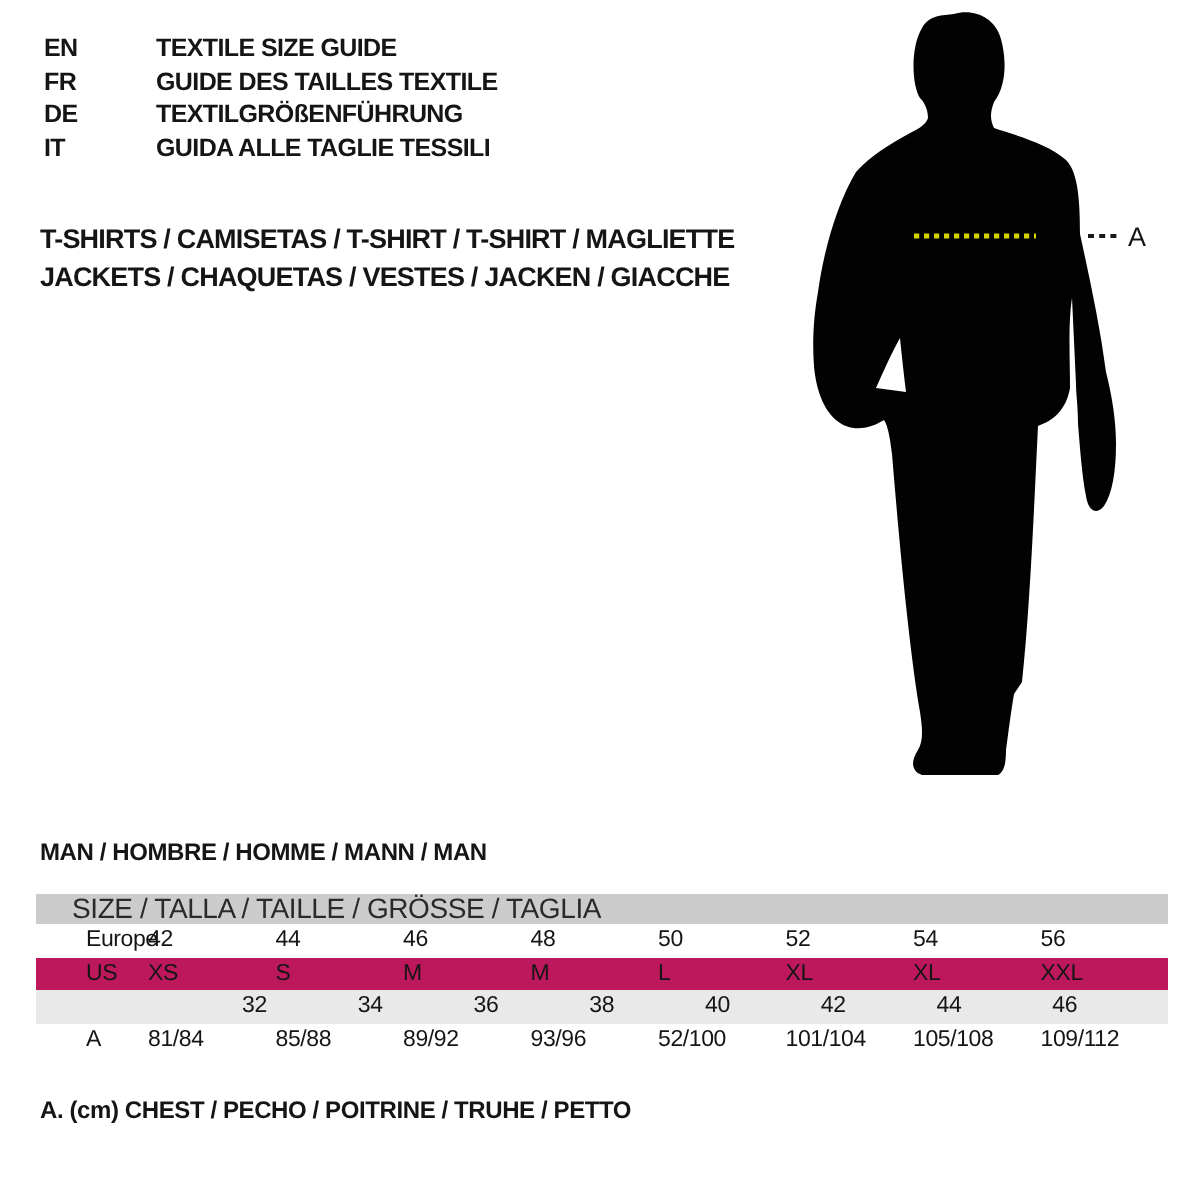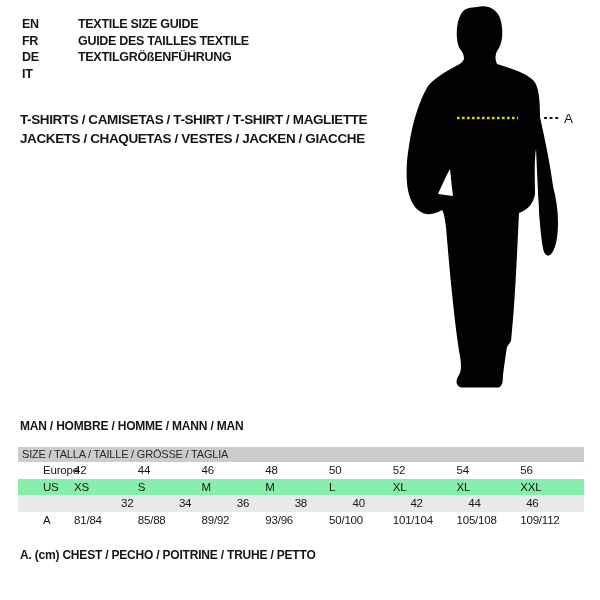--- a/index.html
+++ b/index.html
@@ -33,22 +33,22 @@
 
   
   .section-title {
     position:absolute; left:20px; top:419px;
     font-size:12px; font-weight:700; letter-spacing:-0.2px;
   }
 
   
   .size-table { position:absolute; left:18px; top:447px; width:566px; }
   .t-header {
-    height:15px; line-height:15px; padding-left:4px;
-    font-size:11px; letter-spacing:-0.2px; color:#2a2a2a;
+    height:15px; line-height:15px; padding-left:18px;
+    font-size:14px; letter-spacing:-0.2px; color:#2a2a2a;
   }
   .t-row {
     display:grid;
     grid-template-columns:56px repeat(8, 1fr);
     height:16.5px; align-items:center;
     font-size:11.5px; letter-spacing:-0.2px;
   }
   .t-label { padding-left:4px; text-align:left;margin-left:21px; }
   .t-cell { text-align:left; }
 
@@ -69,20 +69,21 @@
   <div class="lang-row">
     <span class="lang-code">FR</span>
     <span class="lang-label">GUIDE DES TAILLES TEXTILE</span>
   </div>
   <div class="lang-row">
     <span class="lang-code">DE</span>
     <span class="lang-label">TEXTILGRÖßENFÜHRUNG</span>
   </div>
   <div class="lang-row">
     <span class="lang-code">IT</span>
+    <span class="lang-label">GUIDA ALLE TAGLIE TESSILI</span>
   </div>
 </div>
 
 <div class="products">
   <div class="product-line">T-SHIRTS / CAMISETAS / T-SHIRT / T-SHIRT / MAGLIETTE</div>
   <div class="product-line">JACKETS / CHAQUETAS / VESTES / JACKEN / GIACCHE</div>
 </div>
 
 <svg class="figure-svg" viewBox="0 0 180 400" aria-hidden="true">
   <path d="M 77,7
@@ -134,21 +135,21 @@
     <div class="t-cell">42</div>
     <div class="t-cell">44</div>
     <div class="t-cell">46</div>
     <div class="t-cell">48</div>
     <div class="t-cell">50</div>
     <div class="t-cell">52</div>
     <div class="t-cell">54</div>
     <div class="t-cell">56</div>
   </div>
 
-  <div class="t-row" style="background:#86efac;">
+  <div class="t-row" style="background:#be185d;">
     <div class="t-label">US</div>
     <div class="t-cell">XS</div>
     <div class="t-cell">S</div>
     <div class="t-cell">M</div>
     <div class="t-cell">M</div>
     <div class="t-cell">L</div>
     <div class="t-cell">XL</div>
     <div class="t-cell">XL</div>
     <div class="t-cell">XXL</div>
   </div>
@@ -164,20 +165,20 @@
     <div class="t-cell">44</div>
     <div class="t-cell">46</div>
   </div>
 
   <div class="t-row">
     <div class="t-label">A</div>
     <div class="t-cell">81/84</div>
     <div class="t-cell">85/88</div>
     <div class="t-cell">89/92</div>
     <div class="t-cell">93/96</div>
-    <div class="t-cell">50/100</div>
+    <div class="t-cell">52/100</div>
     <div class="t-cell">101/104</div>
     <div class="t-cell">105/108</div>
     <div class="t-cell">109/112</div>
   </div>
 </div>
 
 <div class="footnote">A. (cm) CHEST / PECHO / POITRINE / TRUHE / PETTO</div>
 
 </body></html>

